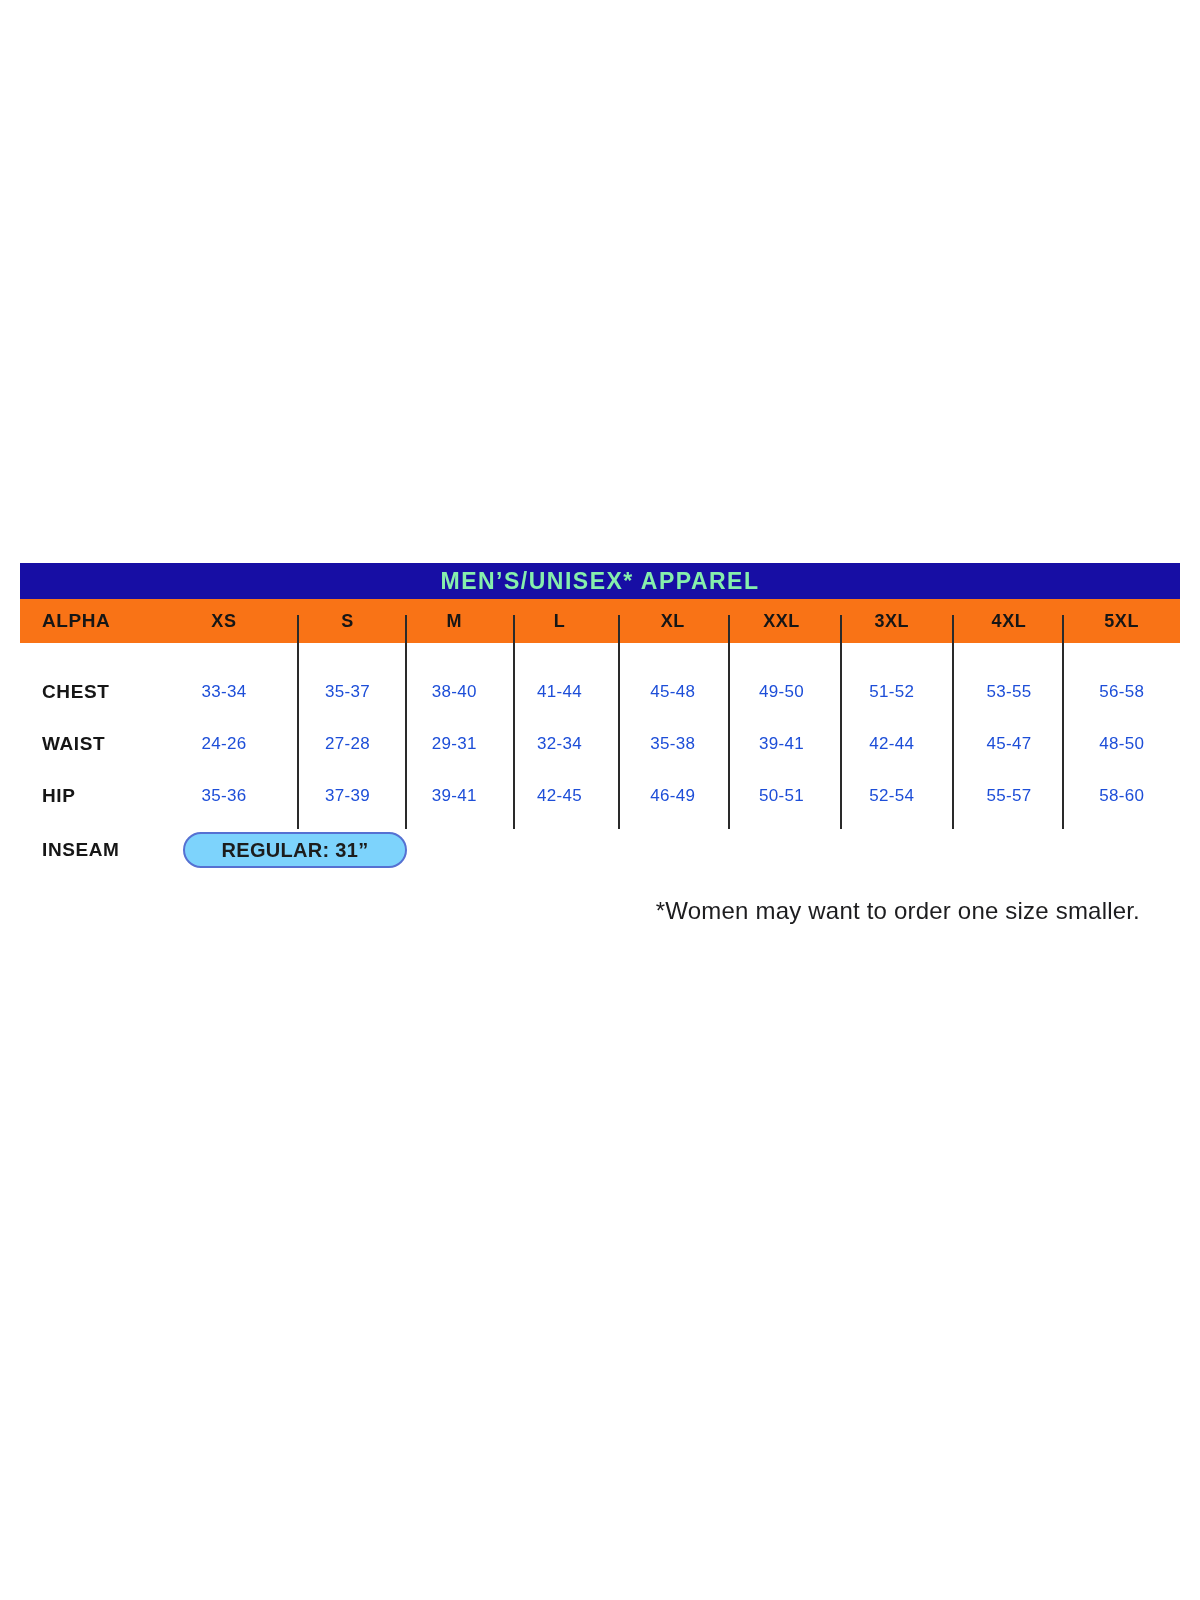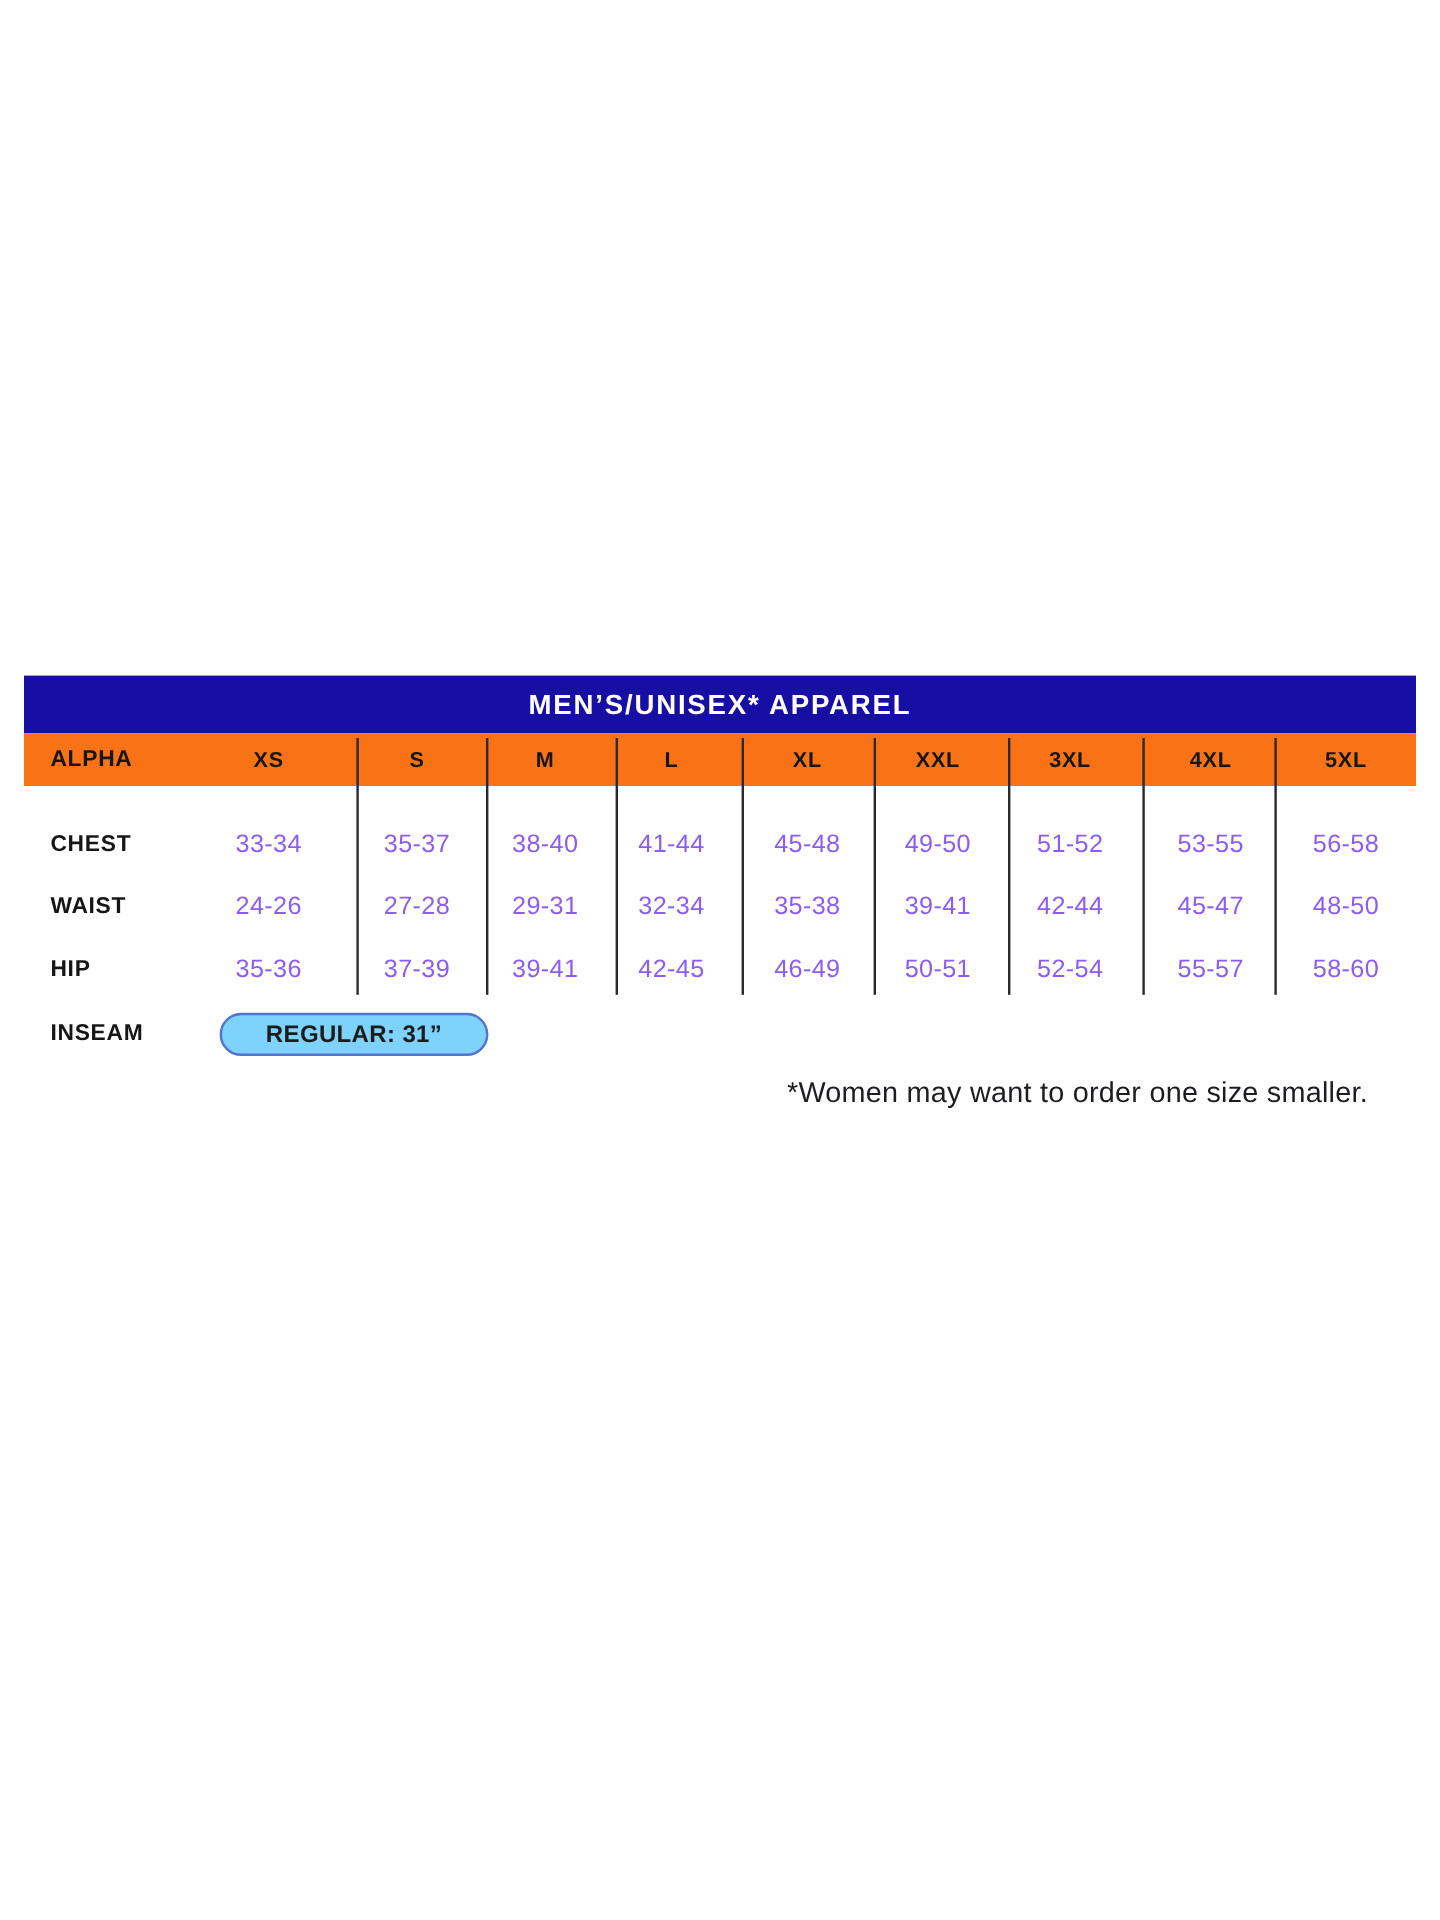--- a/index.html
+++ b/index.html
@@ -8,37 +8,37 @@
     width: 1200px; height: 1600px;
     position: relative;
     font-family: "Liberation Sans", sans-serif;
     color: #1c1c1c;
     overflow: hidden;
   }
 
   .size-table { position: absolute; left: 20px; top: 563px; width: 1160px; }
 
   .title-bar {
-    height: 48px;
+    height: 36px;
     background: #170ea4;
-    color: #ffffff;
+    color: #86efac;
     display: flex; align-items: center; justify-content: center;
     font-weight: 700; font-size: 23px; letter-spacing: 1.5px;
   }
 
   .alpha-row {
     height: 44px;
     background: #f97316;
     display: flex; align-items: center;
   }
 
   .data-rows { padding-top: 23px; }
   .row { height: 52px; display: flex; align-items: center; }
 
-  .cell { text-align: center; font-size: 21px; letter-spacing: 0.3px; color: #8b5cf6; }
+  .cell { text-align: center; font-size: 17px; letter-spacing: 0.3px; color: #1d4ed8; }
   .hcell { font-weight: 700; font-size: 18px; letter-spacing: 0.6px; color: #161616; }
   .label-cell {
     text-align: left; padding-left: 22px;
     font-weight: 700; font-size: 19px; letter-spacing: 0.6px; color: #161616;
   }
 
   .c0 { width: 135px; } .c1 { width: 142px; }
   .c2 { width: 108px; } .c3 { width: 108px; } .c4 { width: 105px; }
   .c5 { width: 124px; } .c6 { width: 96px; } .c7 { width: 127px; }
   .c8 { width: 110px; } .c9 { width: 118px; }

